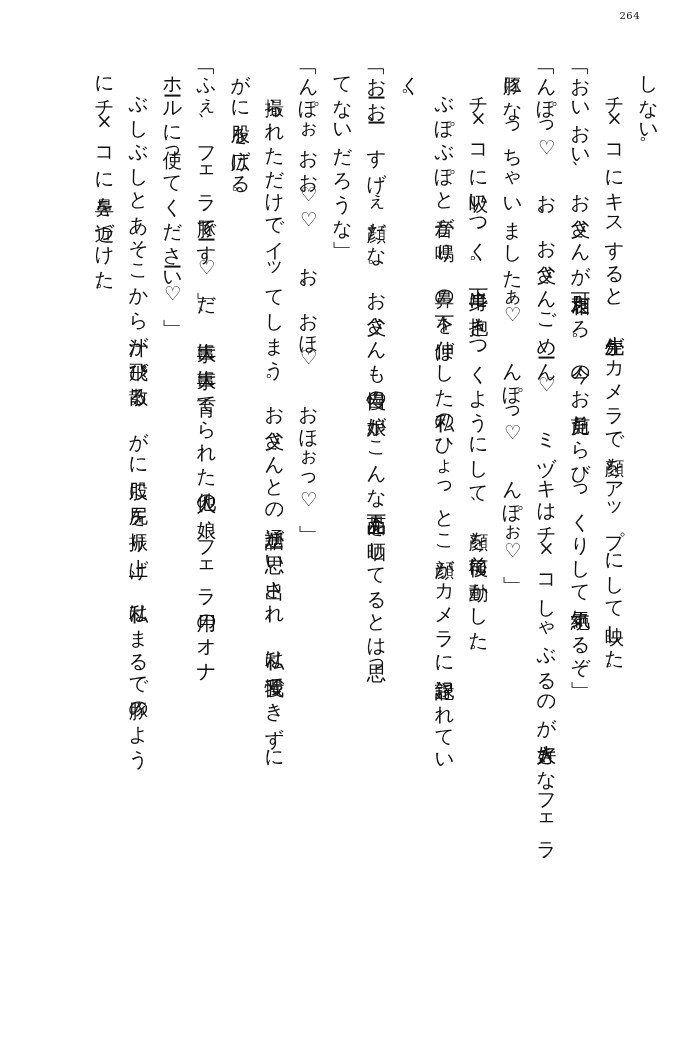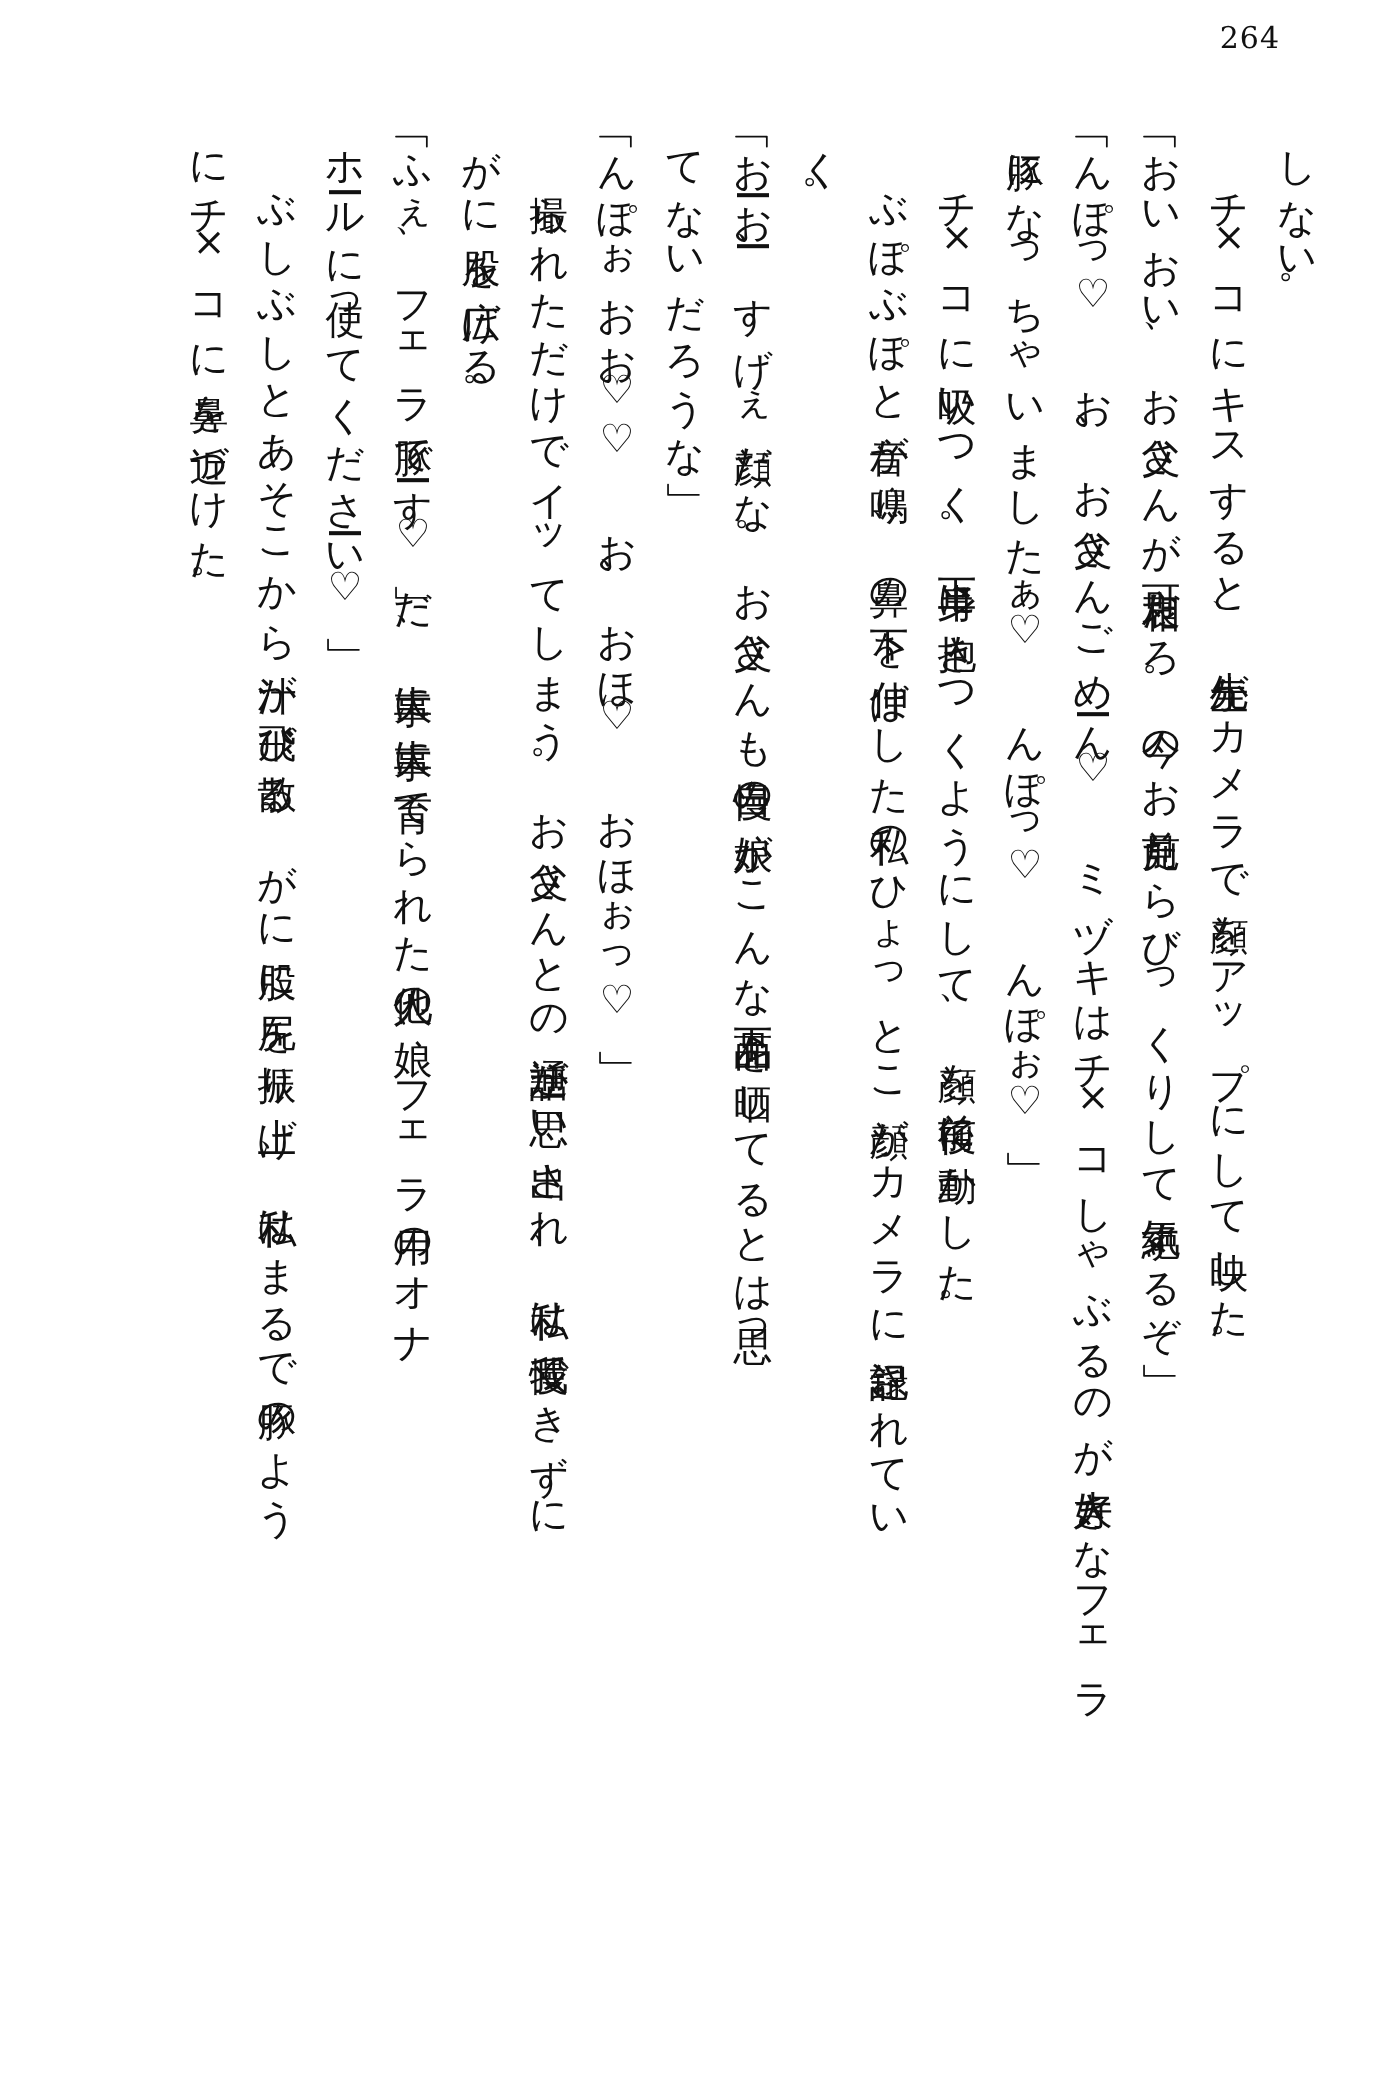--- a/index.html
+++ b/index.html
@@ -18,21 +18,21 @@
     position: relative;
     width: 700px;
     height: 1050px;
     box-sizing: border-box;
     background: #fff;
   }
   .page-number {
     position: absolute;
     top: 10px;
     right: 60px;
-    font-size: 15px;
+    font-size: 10px;
     letter-spacing: 0.5px;
     color: #111;
     font-family: "DejaVu Serif", "Liberation Serif", serif;
   }
   .text-body {
     position: absolute;
     top: 62px;
     left: 42px;
     right: 42px;
     bottom: 38px;

